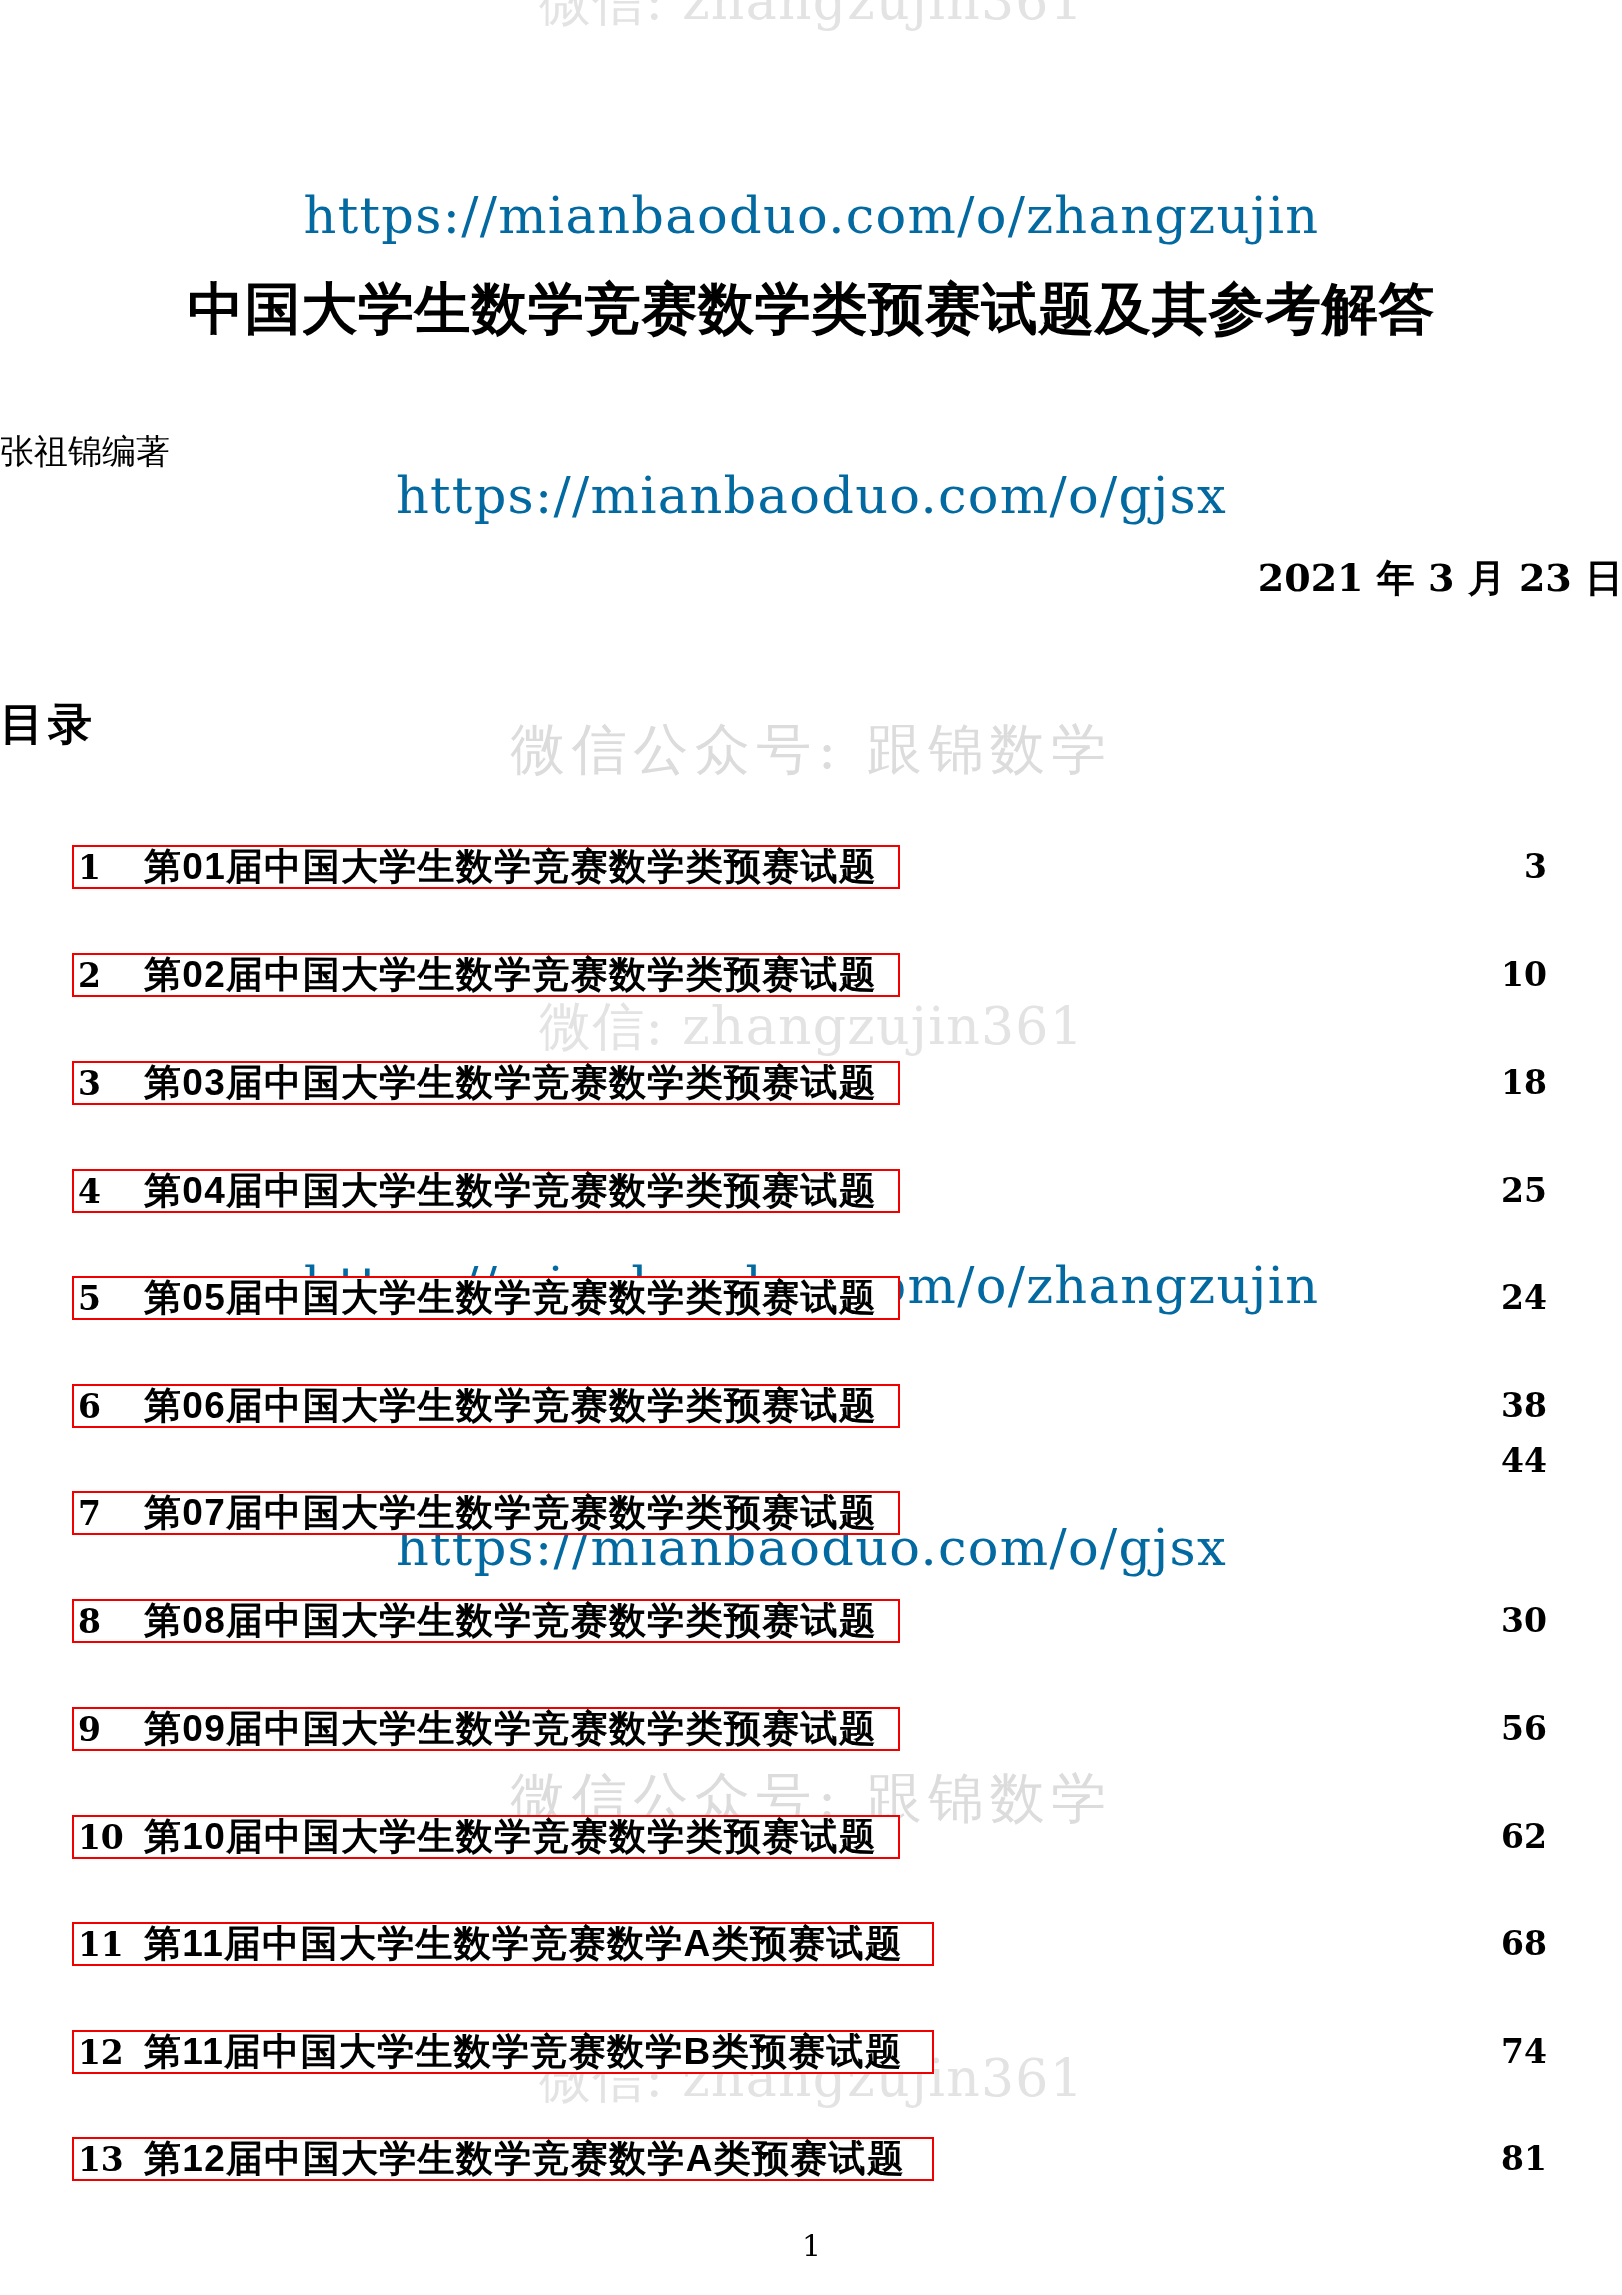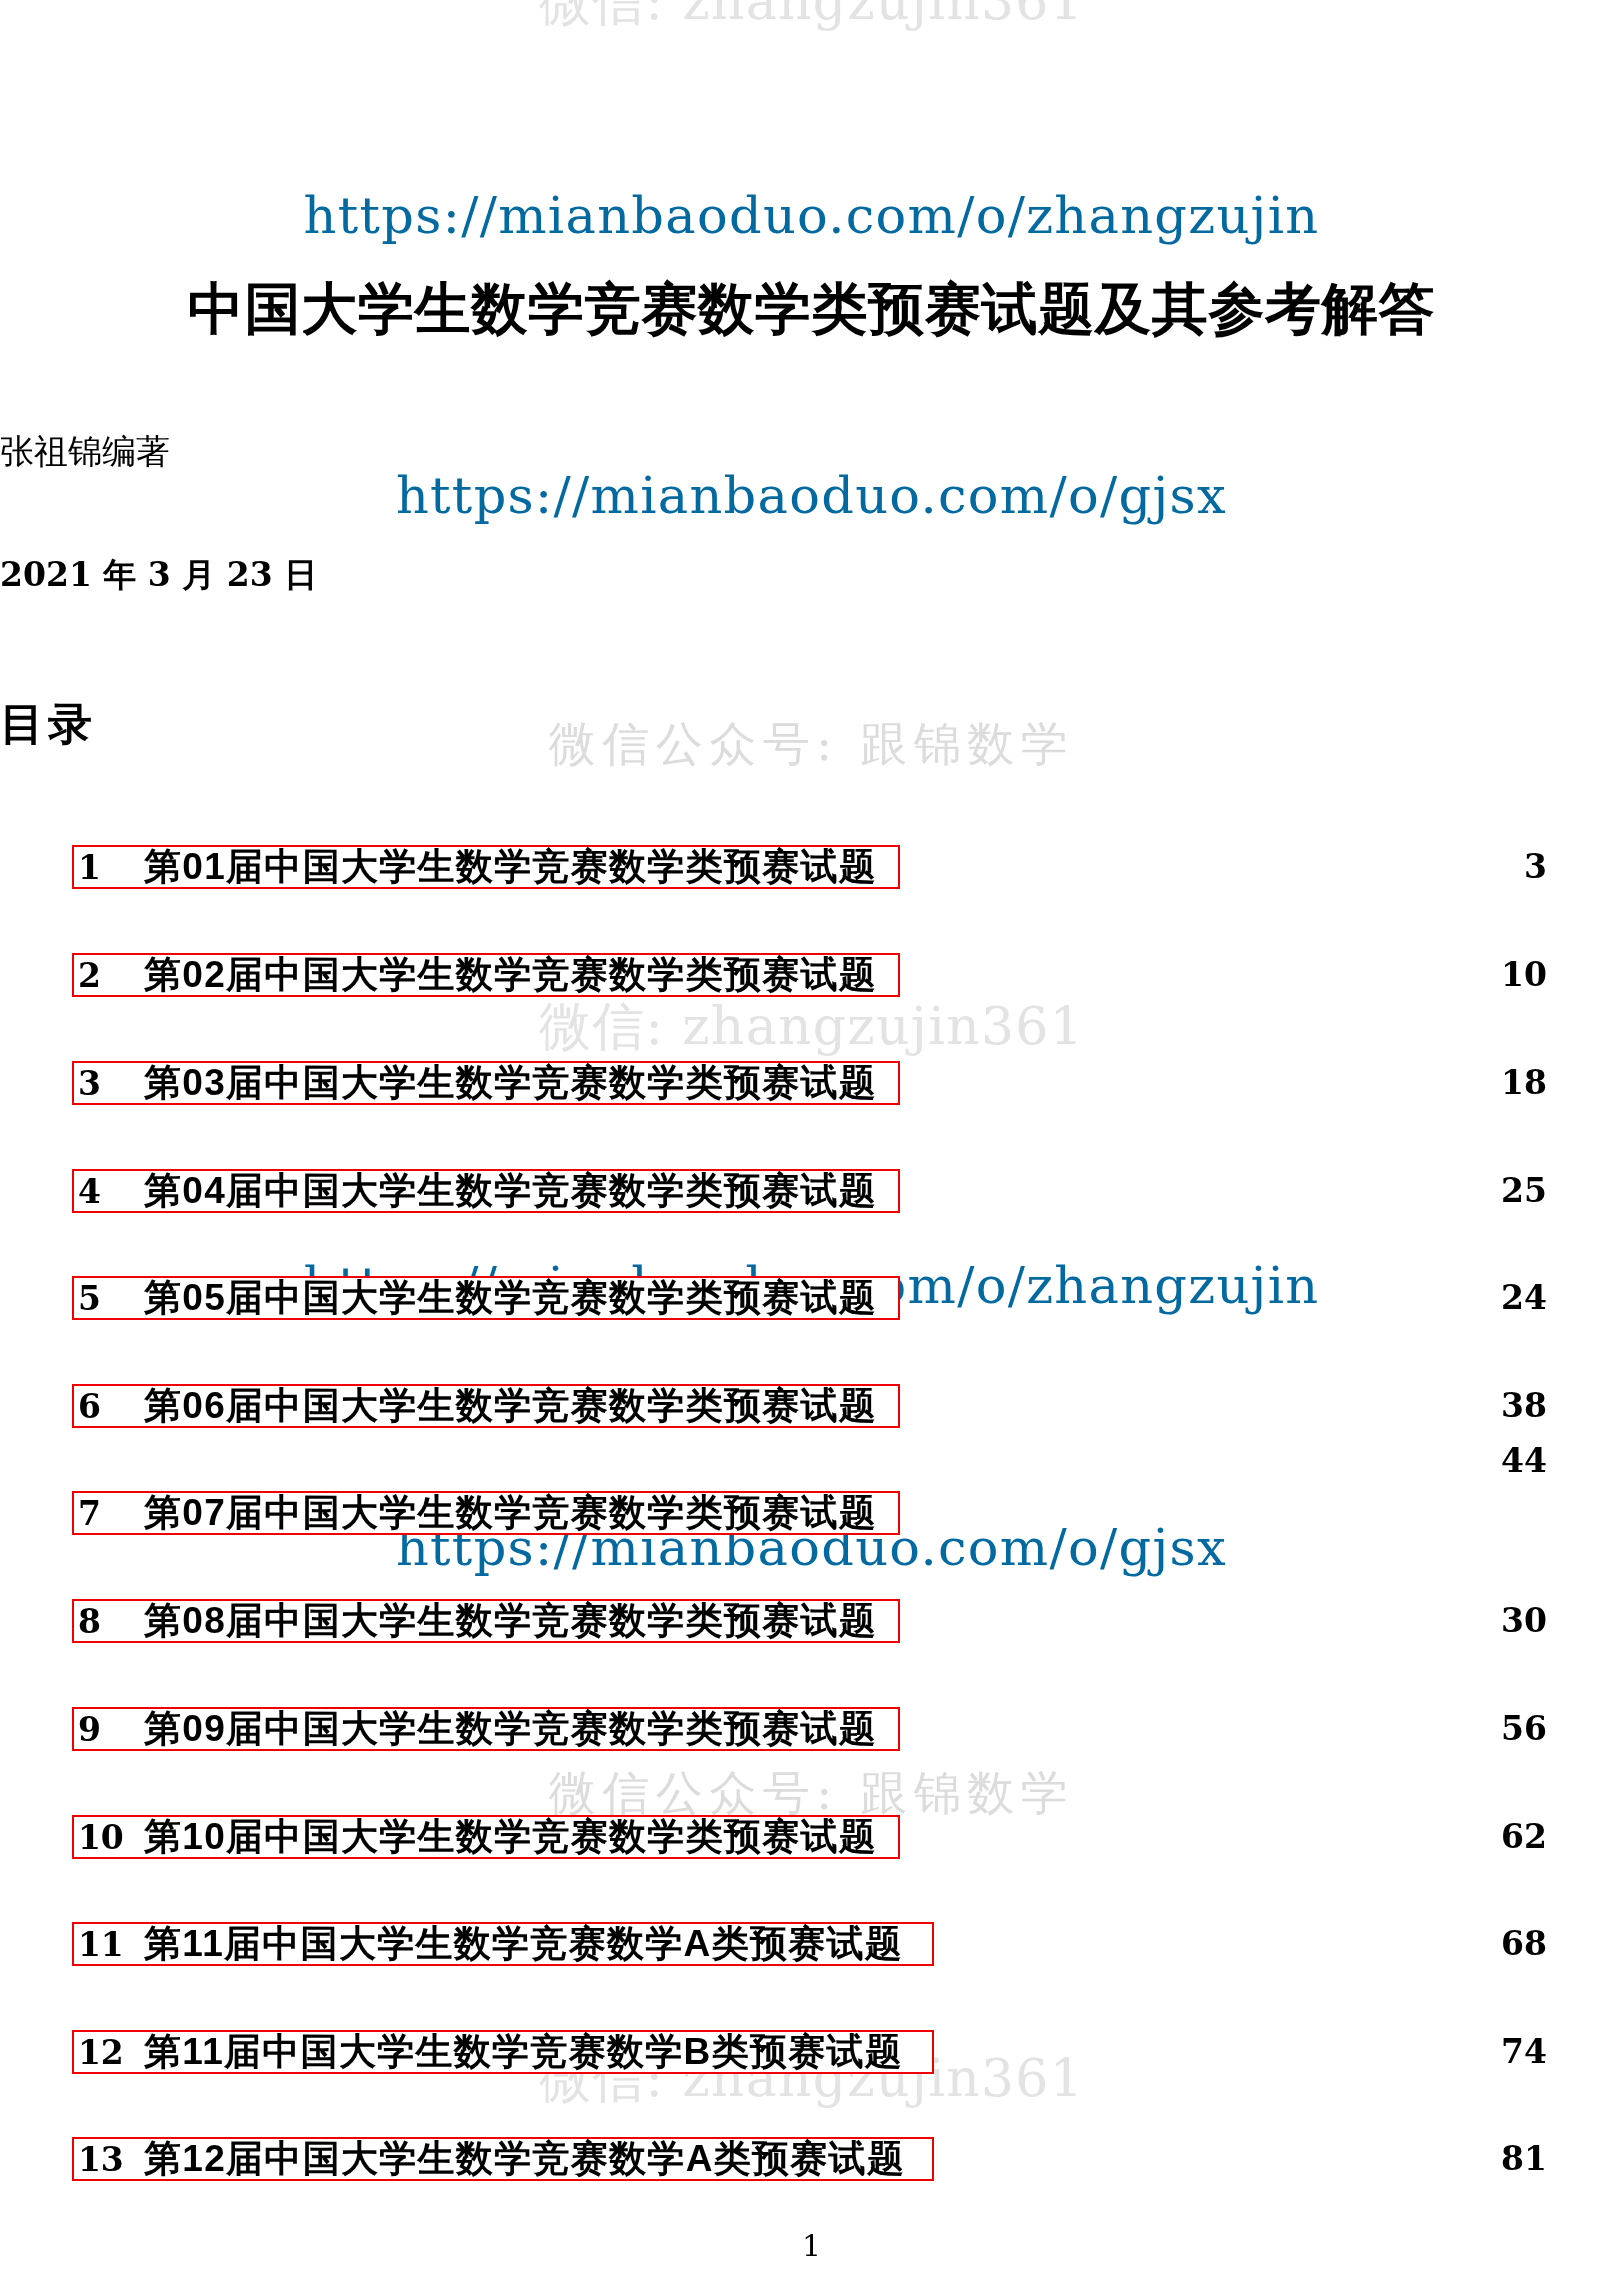--- a/index.html
+++ b/index.html
@@ -20,21 +20,21 @@
     position: absolute;
     left: 50%;
     transform: translateX(-50%);
     white-space: nowrap;
     z-index: 0;
     font-family: "DejaVu Serif", serif;
     font-weight: normal;
   }
   .wm-url    { font-size: 51px;  letter-spacing: 1.3px;  color: #0369a1; }
   .wm-wechat { font-size: 52px;  letter-spacing: 1.3px;  color: #e3e3e3; }
-  .wm-public { font-size: 47px; letter-spacing: 6.5px; color: #dcdcdc; }
+  .wm-public { font-size: 55px; letter-spacing: 6.5px; color: #dcdcdc; }
 
   
   .page-title {
     position: absolute;
     top: 272px;
     left: 0;
     width: 100%;
     text-align: center;
     font-size: 56px;
     font-weight: bold;
@@ -49,22 +49,22 @@
     width: 100%;
     text-align: left;
     font-size: 34px;
     z-index: 2;
   }
   .date-line {
     position: absolute;
     top: 553px;
     left: 0;
     width: 100%;
-    text-align: left;
-    font-size: 33px;
+    text-align: right;
+    font-size: 38px;
     font-weight: bold;
     font-family: "DejaVu Serif", serif;
     z-index: 2;
   }
   .toc-heading {
     position: absolute;
     top: 695px;
     left: 0;
     width: 100%;
     text-align: left;

